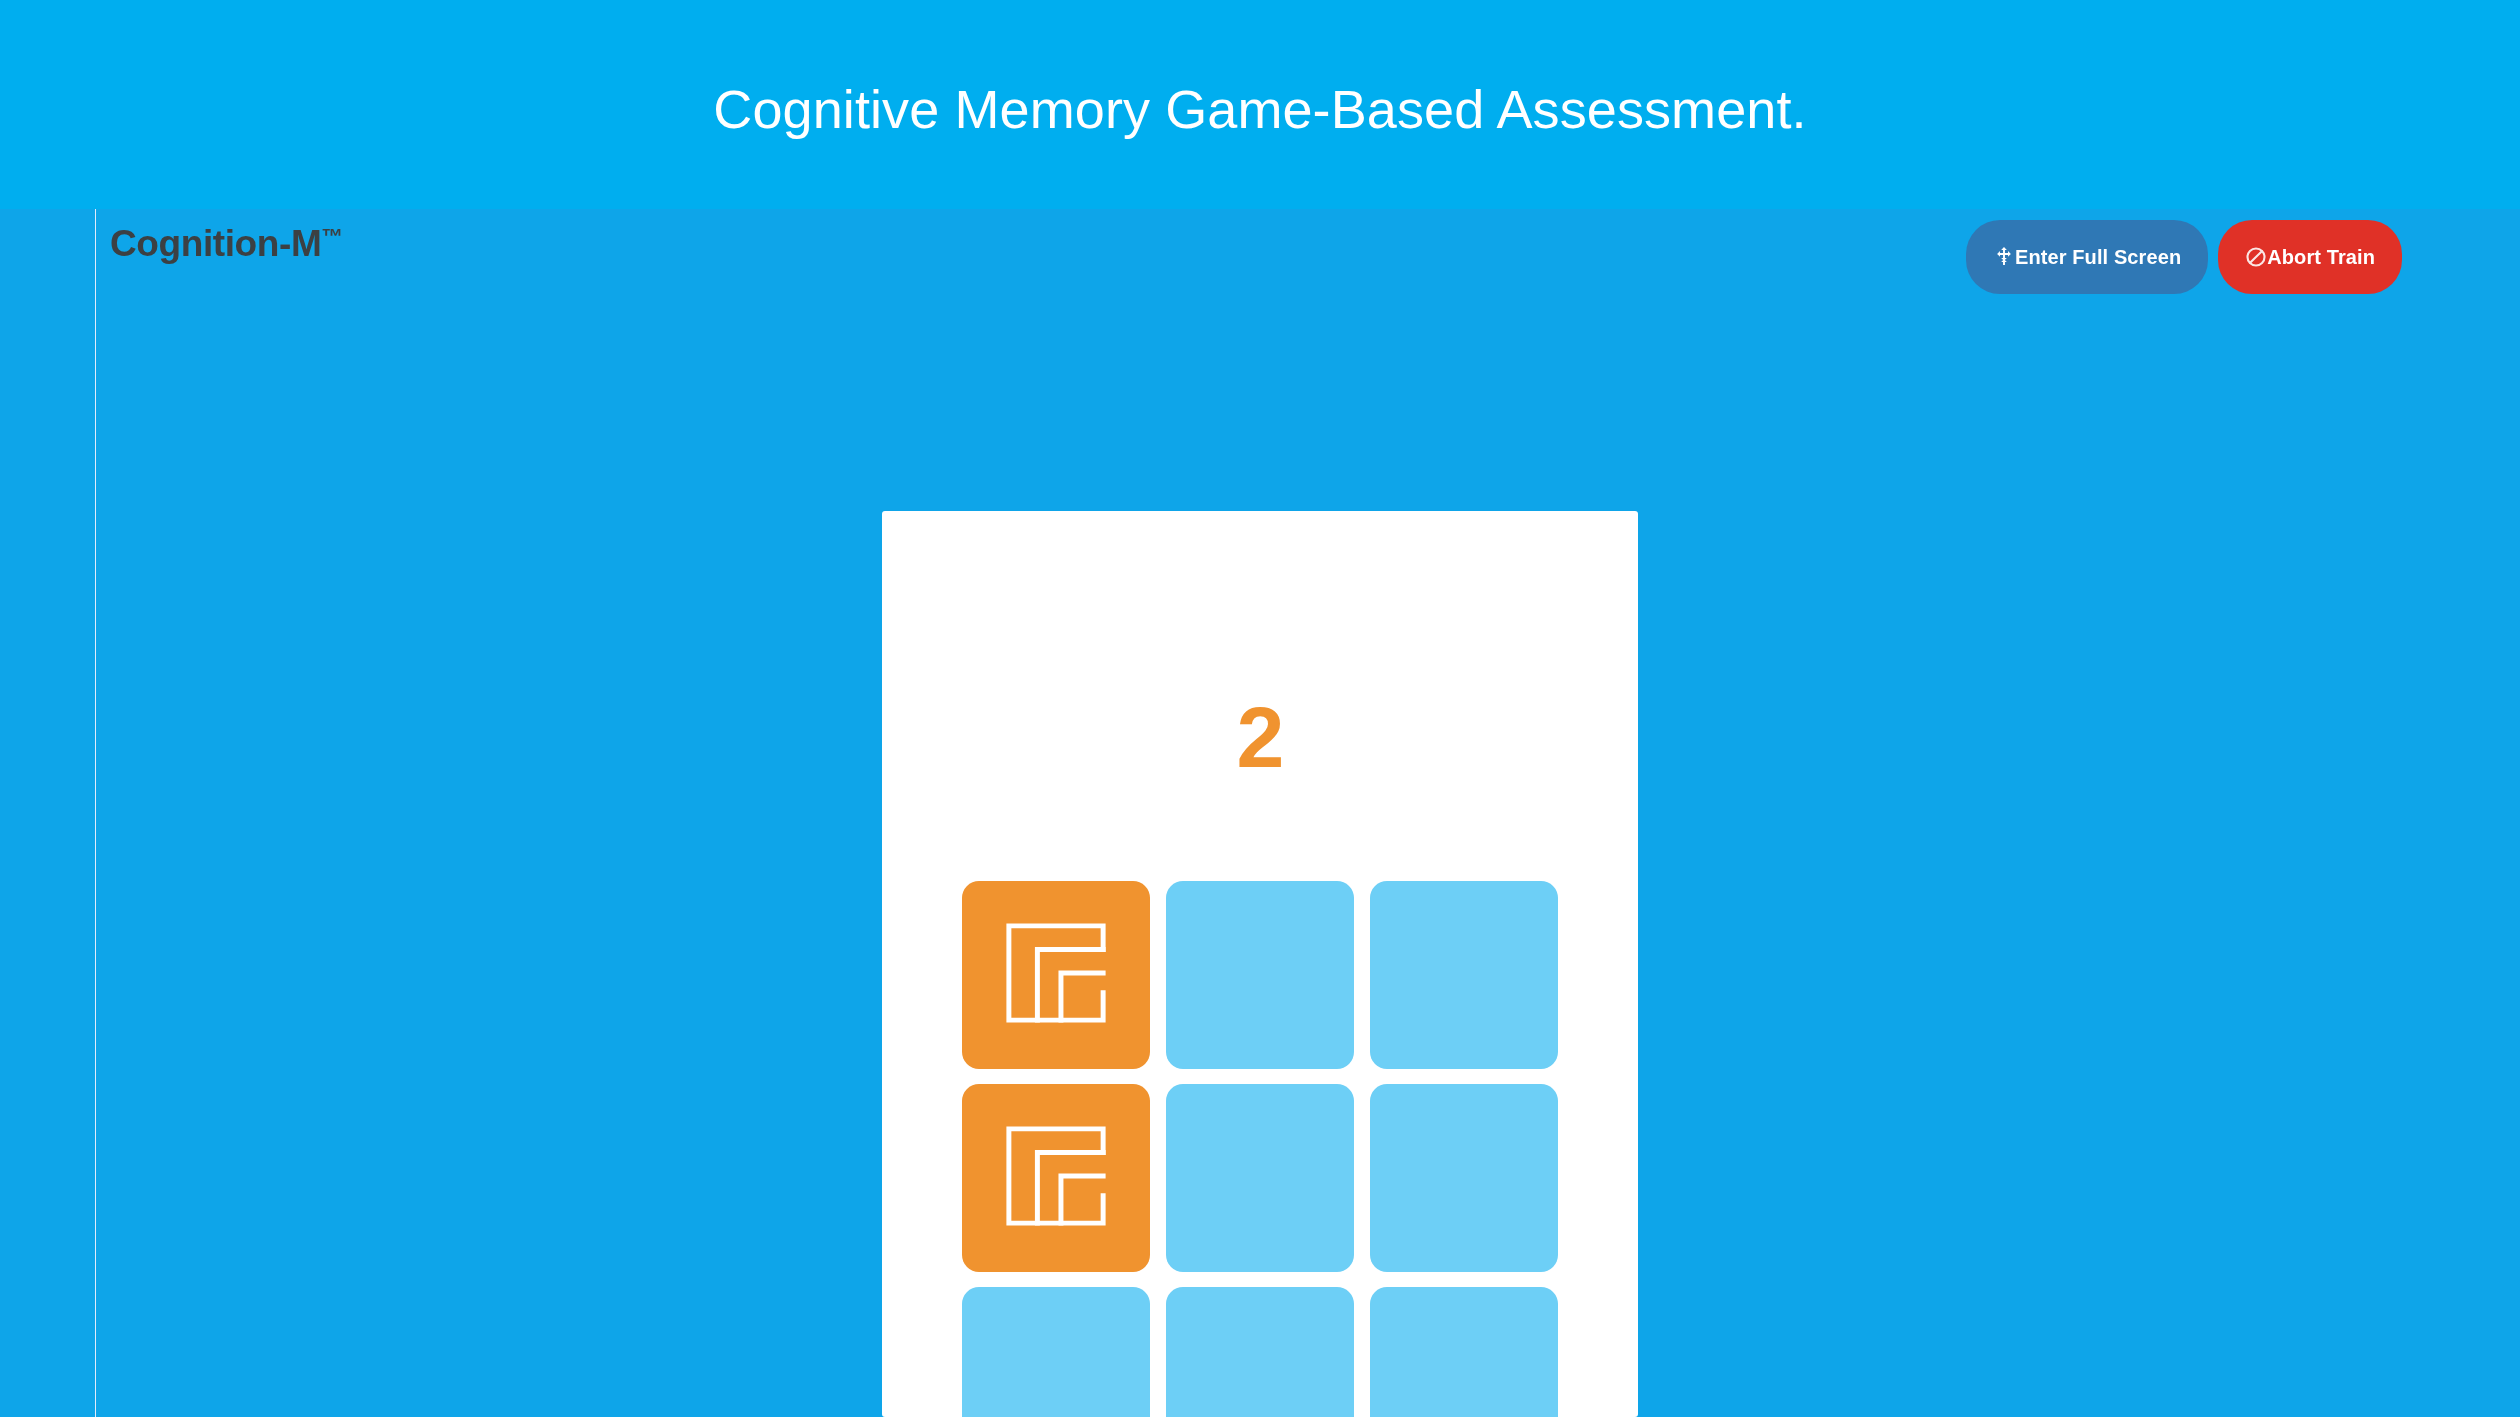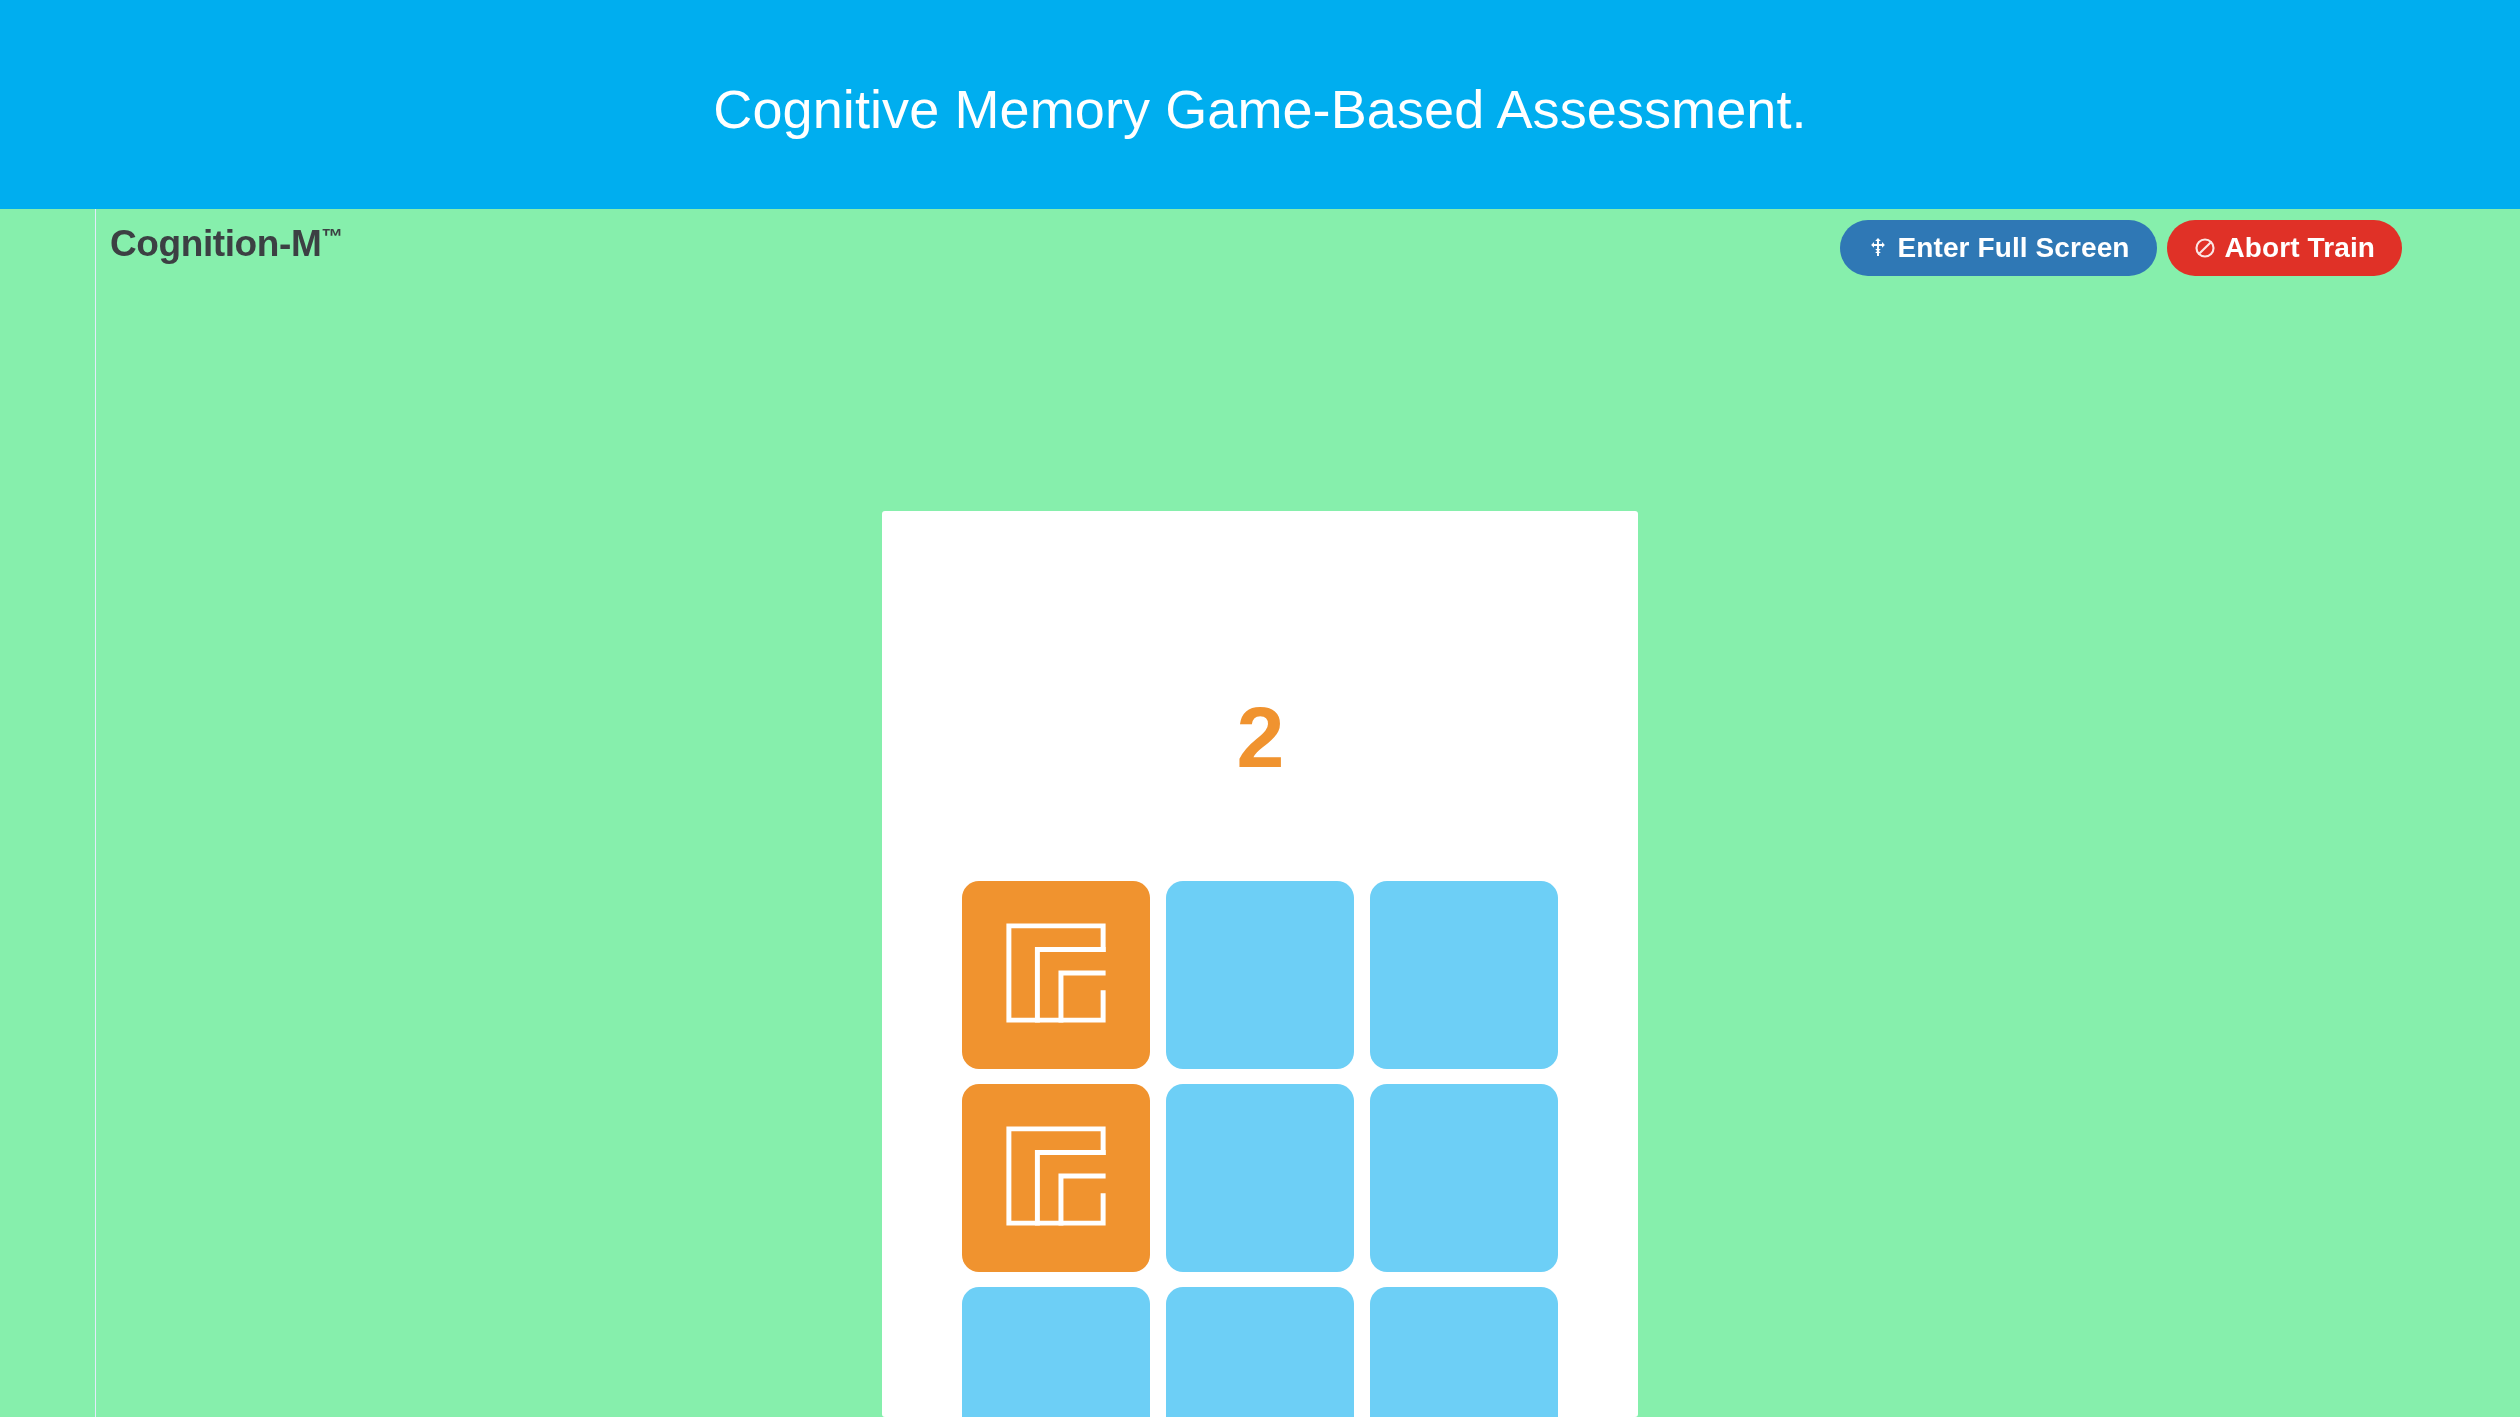--- a/index.html
+++ b/index.html
@@ -41,21 +41,21 @@
     text-align: center;
   }
 
   
   #app-shell {
     position: absolute;
     left: 0;
     top: 209px;
     width: 2520px;
     height: 1208px;
-    background: #86efac;
+    background: #0ea5e9;
   }
   #content-rule {
     position: absolute;
     left: 95px;
     top: 0;
     width: 1px;
     height: 1208px;
     background: #e2ebfb;
   }
 
@@ -87,32 +87,31 @@
     position: absolute;
     right: 118px;
     top: 11px;
     display: flex;
     align-items: center;
     gap: 10px;
   }
   .btn {
     display: inline-flex;
     align-items: center;
-    gap: 9px;
     border: none;
     border-radius: 34px;
     color: #ffffff;
     font-family: "Liberation Sans", sans-serif;
-    font-size: 28px;
+    font-size: 20px;
     font-weight: bold;
     letter-spacing: 0.1px;
     white-space: nowrap;
     cursor: pointer;
     padding: 0 27px;
-    height: 56px;
+    height: 74px;
     box-sizing: border-box;
   }
   #btn-fullscreen { background: #2f78b5; }
   #btn-abort { background: #e03127; }
   .btn svg { display: block; flex: 0 0 auto; }
 
   
   #game-card {
     position: absolute;
     left: 882px;

